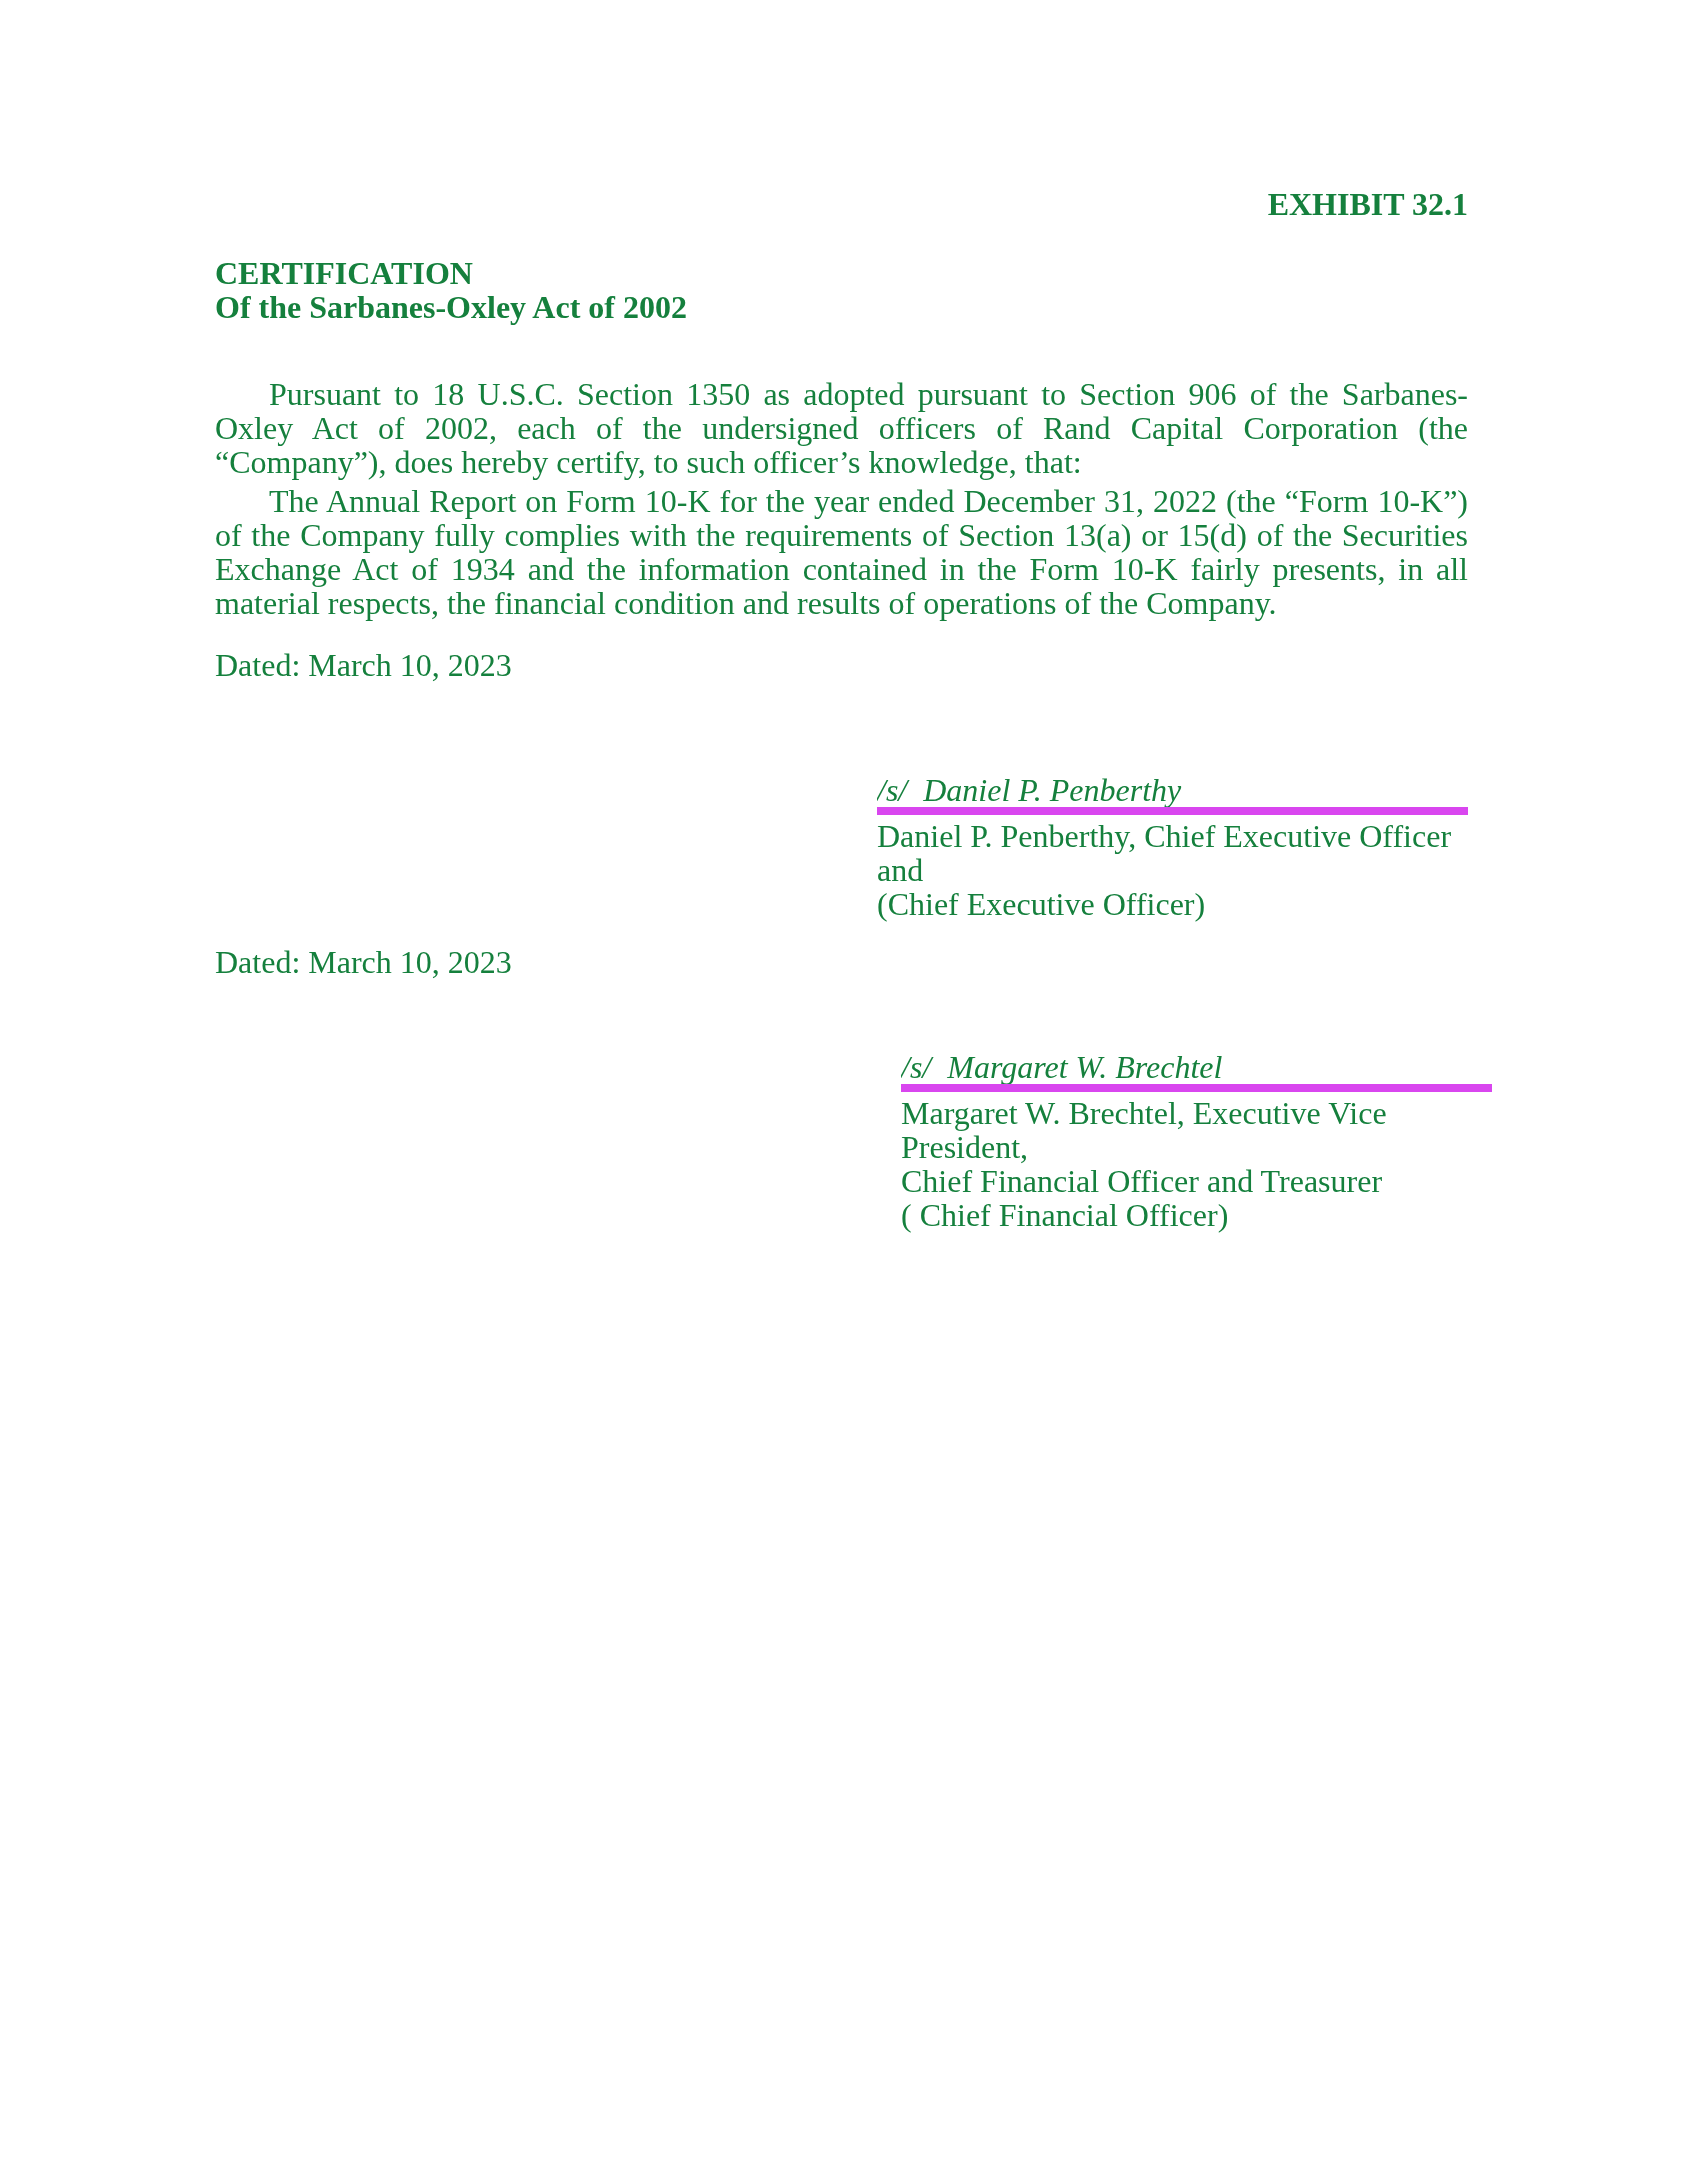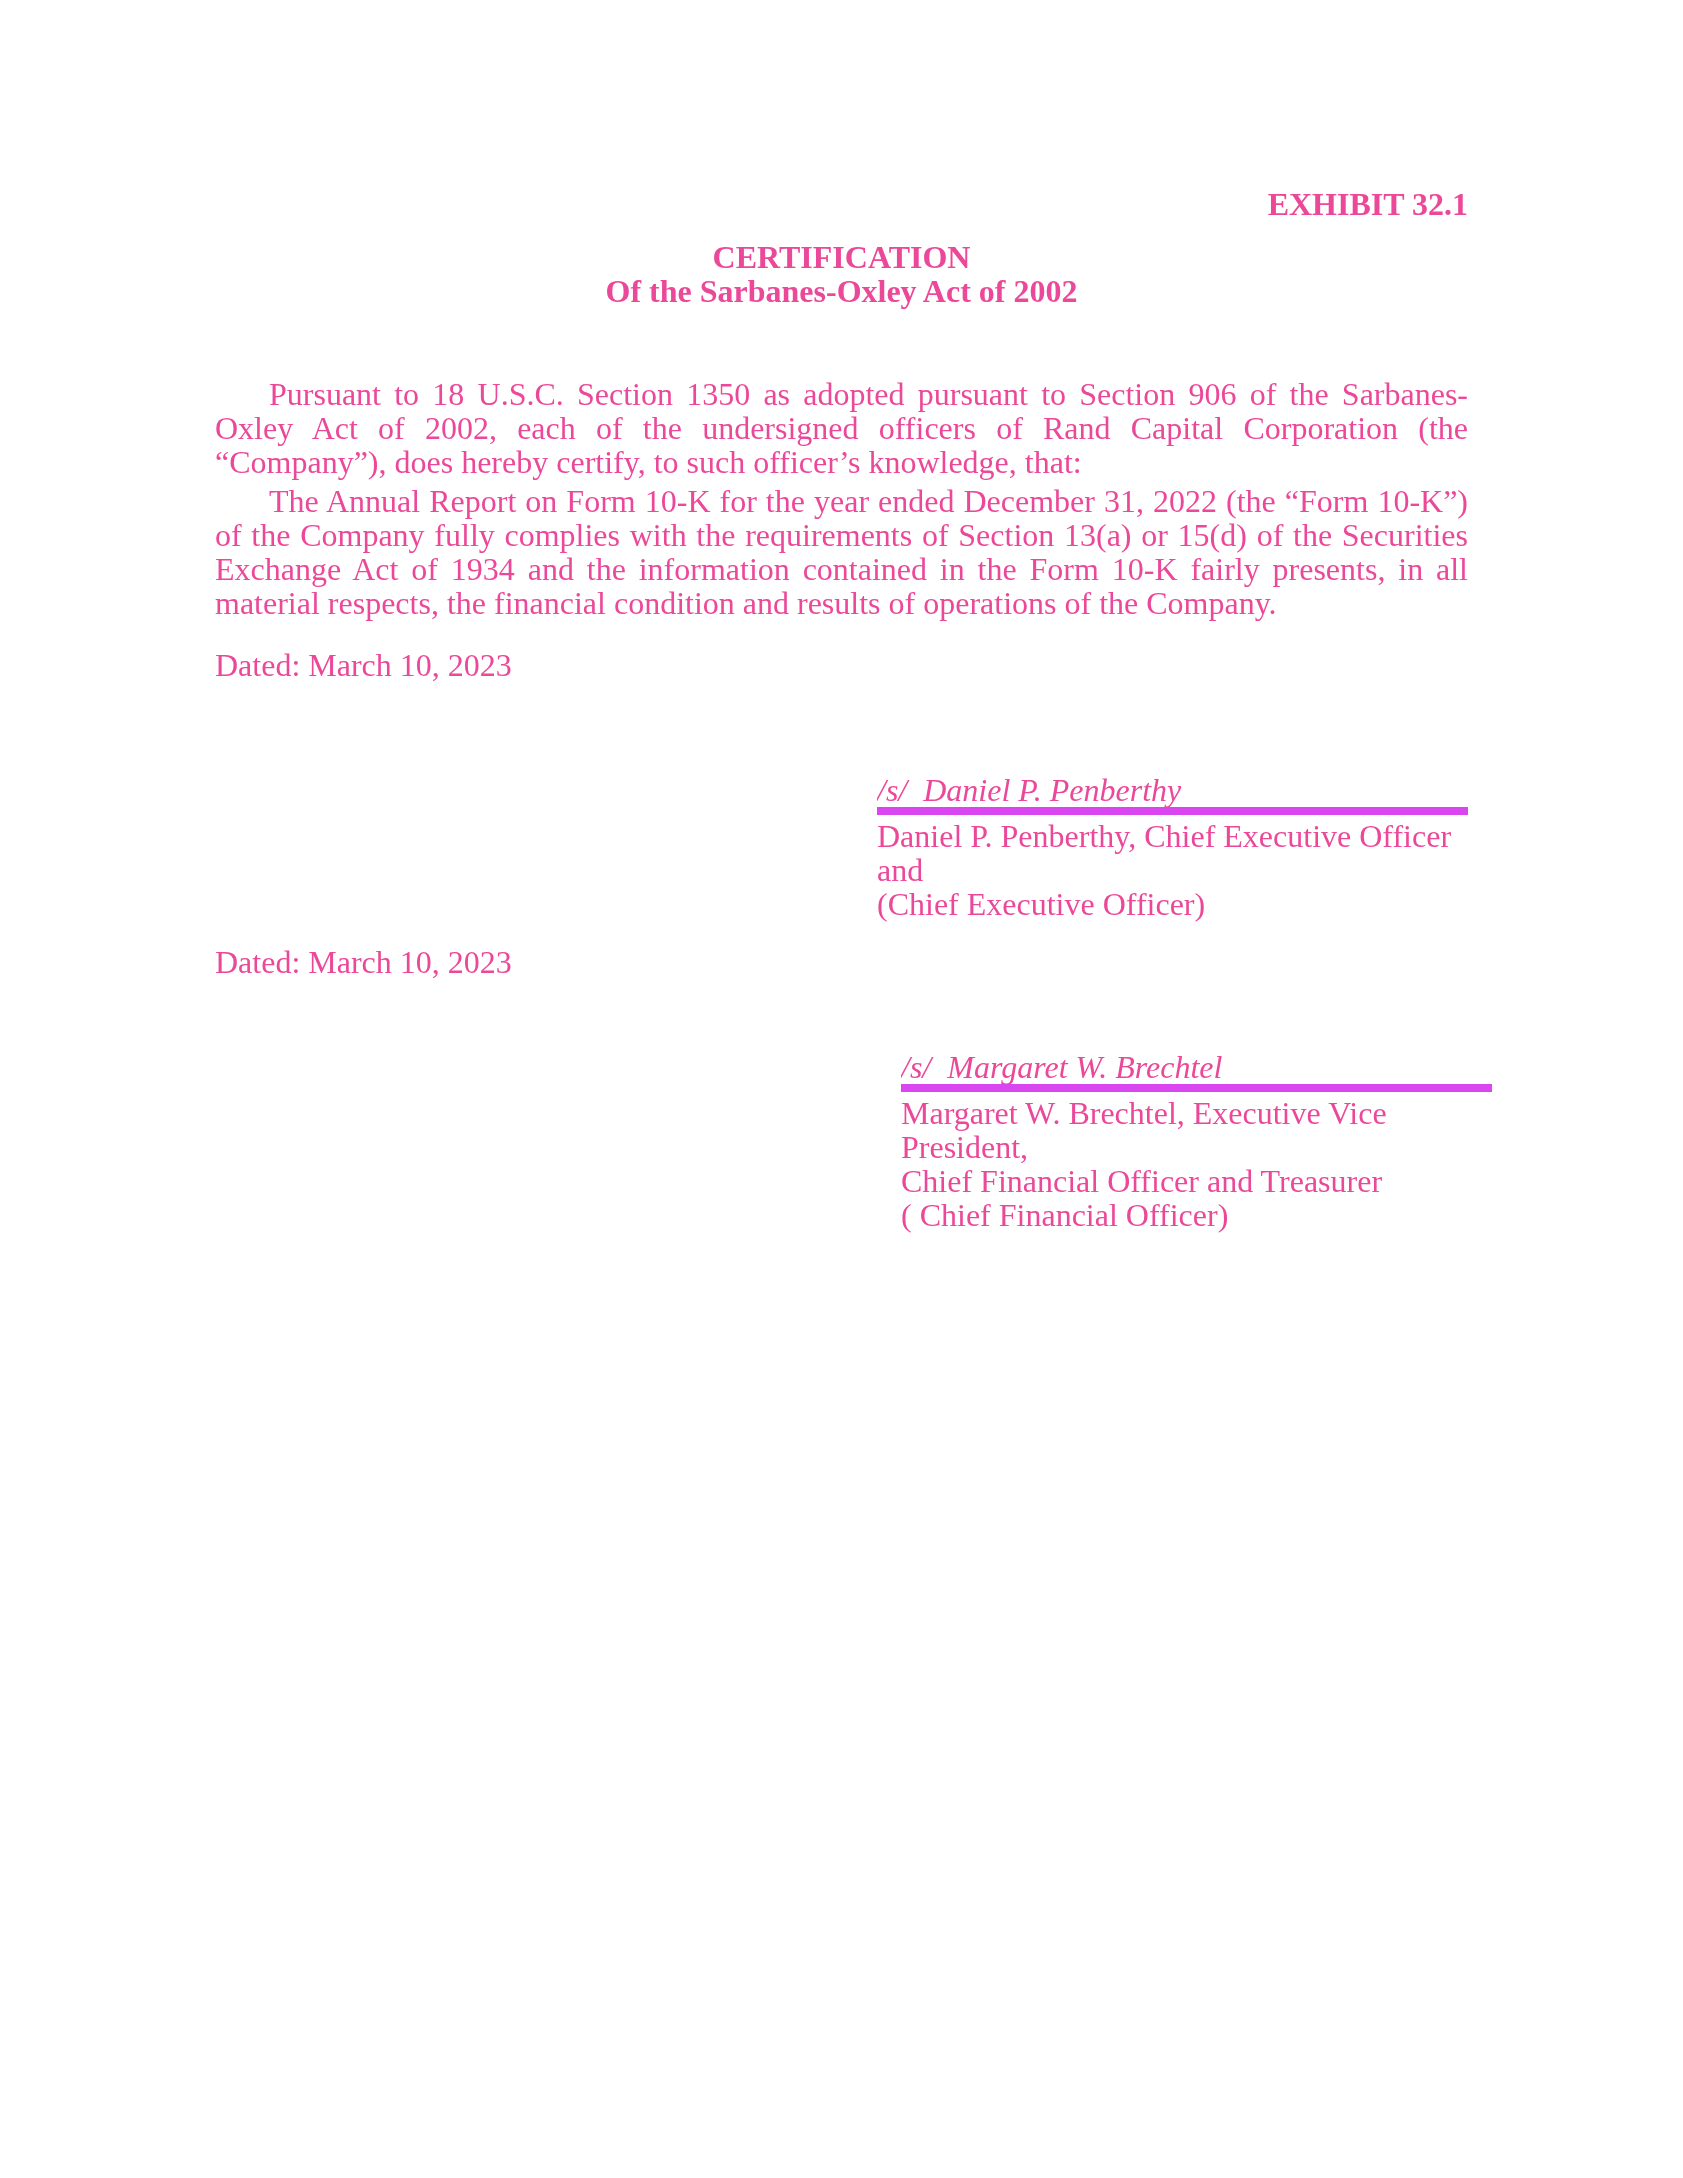--- a/index.html
+++ b/index.html
@@ -8,36 +8,36 @@
     background: #ffffff;
   }
   .page {
     position: relative;
     width: 1683px;
     height: 2178px;
     background: #ffffff;
     font-family: "Liberation Serif", "DejaVu Serif", serif;
     font-size: 32px;
     line-height: 34px;
-    color: #ec4899;
+    color: #15803d;
     overflow: hidden;
   }
   .block {
     position: absolute;
     left: 215px;
     width: 1253px;
   }
   .exhibit {
     top: 187px;
     text-align: right;
     font-weight: bold;
   }
   .heading {
-    top: 240px;
-    text-align: center;
+    top: 256px;
+    text-align: left;
     font-weight: bold;
   }
   .para {
     text-align: justify;
     text-justify: inter-word;
     text-indent: 54px;
   }
   .para1 { top: 377px; }
   .para2 { top: 484px; }
   .dated1 { top: 648px; }

